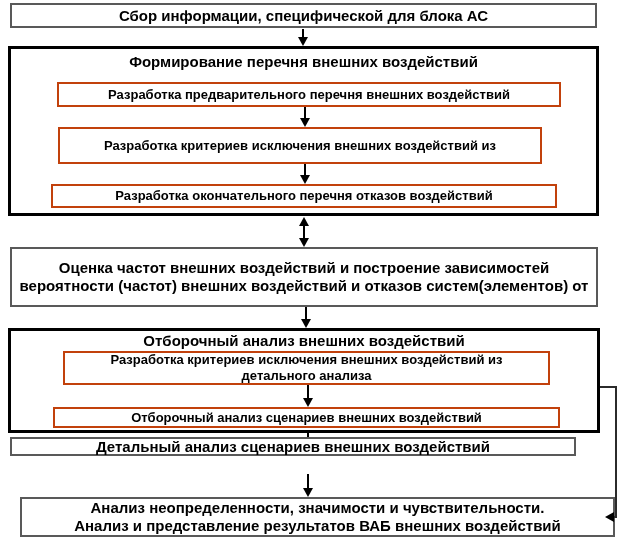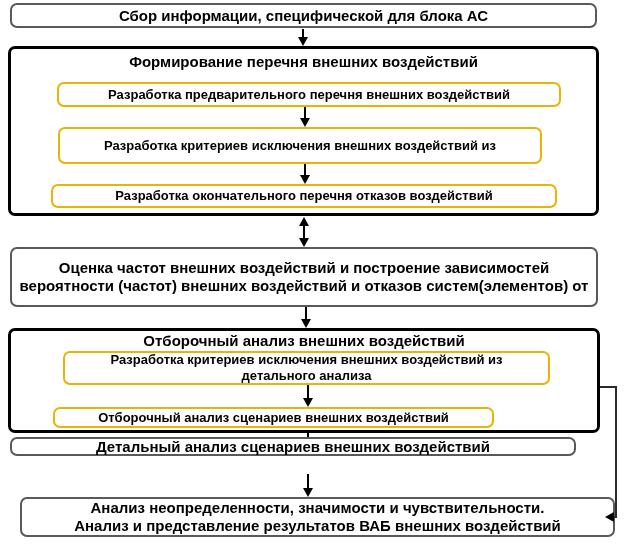--- a/index.html
+++ b/index.html
@@ -15,24 +15,23 @@
   }
   .box {
     position: absolute;
     background: #ffffff;
     box-sizing: border-box;
     display: flex;
     flex-direction: column;
     align-items: center;
     justify-content: center;
     text-align: center;
-    border-radius: 7px;
   }
   .b-std   { border: 2px solid #595959; }
-  .b-inner { border: 2px solid #eab308; }
+  .b-inner { border: 2px solid #c2410c; }
   .b-outer { border: 3px solid #000000; background: transparent; }
   .group-title {
     position: absolute;
     text-align: center;
     font-size: 15px;
     line-height: 18px;
     white-space: nowrap;
   }
   .f15 { font-size: 15px; line-height: 18px; }
   .f135 { font-size: 15px; line-height: 18px; }
@@ -119,21 +118,21 @@
   <div class="box b-inner f13" style="left:63px; top:351px; width:487px; height:34px;">
     <div class="line">Разработка критериев исключения внешних воздействий из</div>
     <div class="line">детального анализа</div>
   </div>
 
   <div>
     <div class="vshaft" style="left:307px; top:385px; height:14px;"></div>
     <div class="head-down" style="left:303px; top:398px;"></div>
   </div>
 
-  <div class="box b-inner f13" style="left:53px; top:407px; width:441px; height:21px;">
+  <div class="box b-inner f13" style="left:53px; top:407px; width:507px; height:21px;">
     <div class="line">Отборочный анализ сценариев внешних воздействий</div>
   </div>
 
   <div>
     <div class="vshaft" style="left:307px; top:433px; height:14px;"></div>
     <div class="head-down" style="left:303px; top:446px;"></div>
   </div>
 
   <div class="box b-std f135" style="left:10px; top:437px; width:566px; height:19px;">
     <div class="line">Детальный анализ сценариев внешних воздействий</div>

